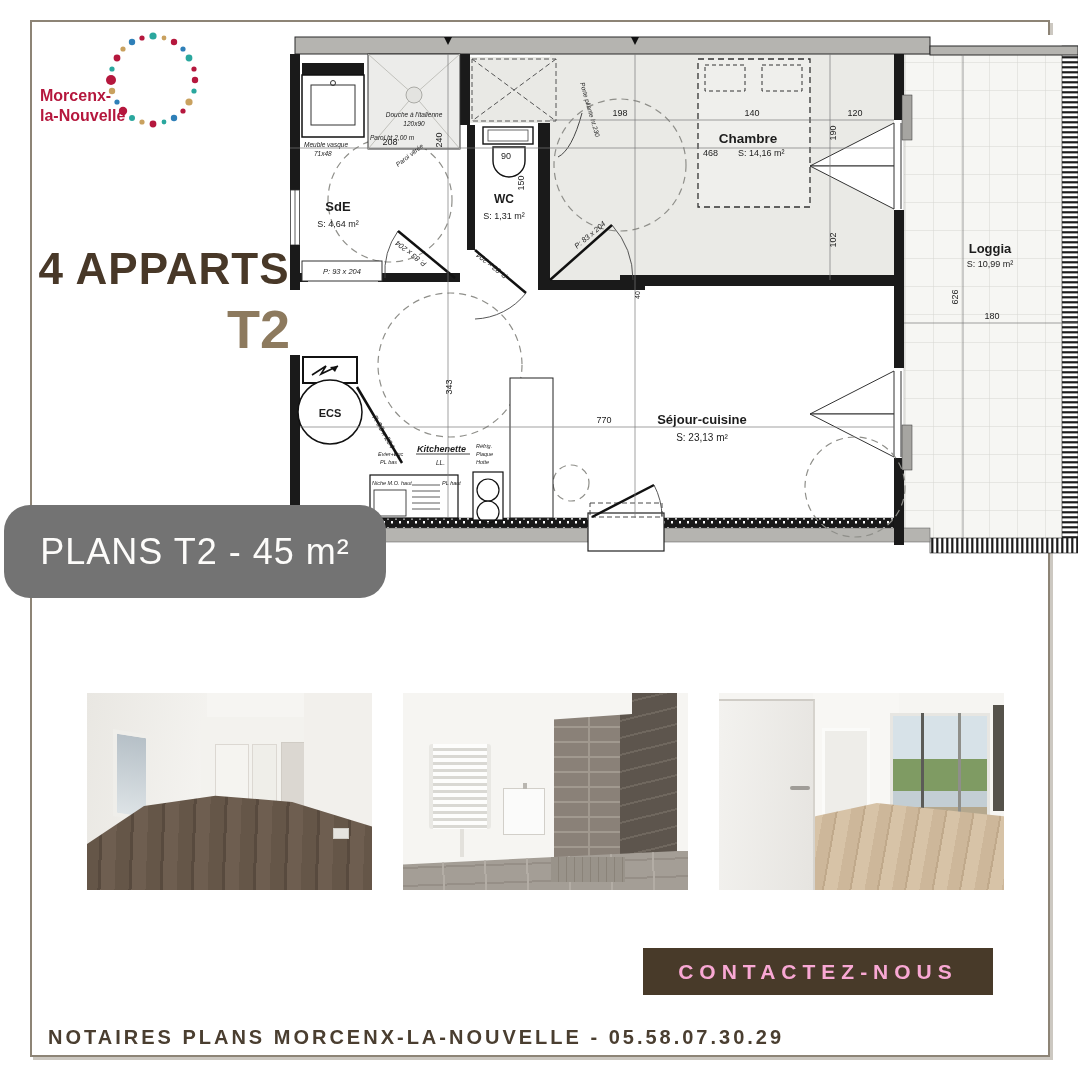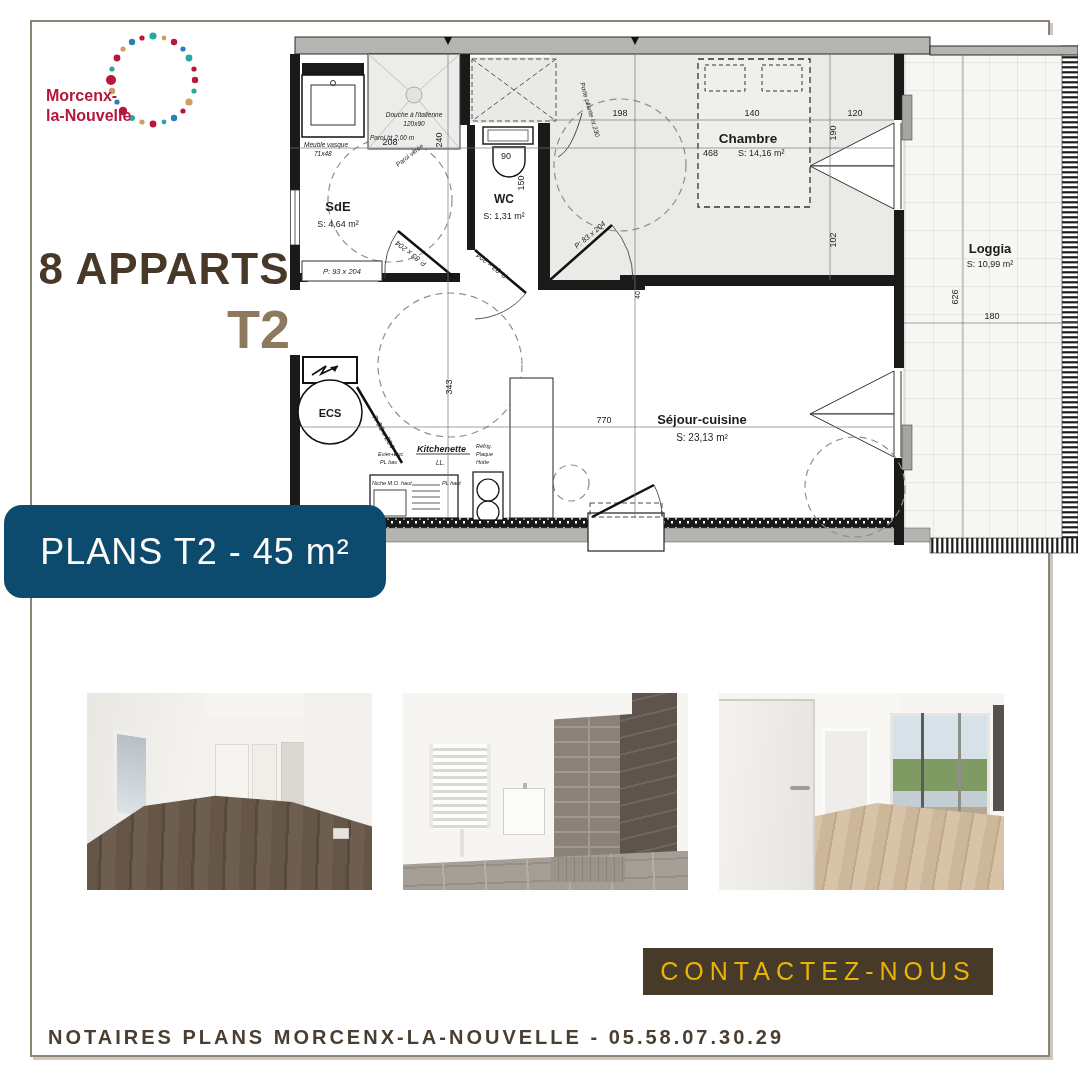--- a/index.html
+++ b/index.html
@@ -5,29 +5,29 @@
   html,body{margin:0;padding:0;background:#ffffff;}
   .canvas{position:relative;width:1080px;height:1080px;background:#ffffff;overflow:hidden;
           font-family:"Liberation Sans", sans-serif;}
   .frame{position:absolute;left:30px;top:20px;width:1016px;height:1033px;
          border:2px solid #8d8476;box-shadow:3px 3px 0 rgba(141,132,118,.45);}
   
   .logo{position:absolute;left:38px;top:30px;width:250px;height:125px;}
   .logo svg{position:absolute;left:0;top:0;}
   .brand{position:absolute;left:90px;top:10px;color:#b5173d;font-weight:bold;
          font-size:30px;line-height:31px;letter-spacing:-.5px;}
-  .loc{position:absolute;left:8px;top:56px;color:#b5173d;font-weight:bold;
+  .loc{position:absolute;left:2px;top:56px;color:#b5173d;font-weight:bold;
        font-size:16px;line-height:20px;}
   
   .headline{position:absolute;left:38px;top:244px;width:252px;text-align:center;}
   .headline .l1{font-size:44px;font-weight:bold;color:#483828;letter-spacing:1px;}
   .headline .l2{font-size:54px;font-weight:bold;color:#8d7a5e;margin-top:4px;text-align:right;}
   
-  .banner{position:absolute;left:4px;top:505px;width:382px;height:93px;background:#0c4a6e;
-          border-radius:18px;display:flex;align-items:center;justify-content:center;z-index:6;text-align:right;}
+  .banner{position:absolute;left:4px;top:505px;width:382px;height:93px;background:#737373;
+          border-radius:26px;display:flex;align-items:center;justify-content:center;z-index:6;text-align:right;}
   .banner span{color:#fdfcfa;font-size:36px;letter-spacing:1px;font-weight:400;}
   
   .plan{position:absolute;left:290px;top:35px;width:788px;height:530px;z-index:4;}
   
   .photo{position:absolute;top:693px;width:285px;height:197px;overflow:hidden;background:#f6f5f2;}
   .photo>div{position:absolute;}
   .p1{left:87px;} .p2{left:403px;} .p3{left:719px;}
   
   .p1-lwall{left:0;top:0;width:42%;height:100%;background:linear-gradient(100deg,#e9e7e2,#f6f5f2);}
   .p1-window{left:9%;top:20%;width:10%;height:40%;background:linear-gradient(#b6c0c7,#dde3e6);
@@ -71,21 +71,21 @@
           background:linear-gradient(#d7e2e8 0 38%,#7f9b63 38% 66%,#c3ced4 66% 80%,#b5a88e 80%);}
   .p3-mull1{left:71%;top:10%;width:3px;height:58%;background:#5b5b57;}
   .p3-mull2{left:84%;top:10%;width:3px;height:58%;background:#8f8f8a;}
   .p3-dark{right:0;top:6%;width:4%;height:54%;background:#55524b;}
   .p3-floor{left:28%;bottom:0;width:72%;height:48%;
             clip-path:polygon(0 100%,8% 22%,38% 8%,100% 22%,100% 100%);
             background:repeating-linear-gradient(100deg,#cdb79a 0 12px,#c0a98b 12px 14px,#d7c3a7 14px 27px);}
   
   .cta{position:absolute;left:643px;top:948px;width:350px;height:47px;background:#483a29;
        display:flex;align-items:center;justify-content:center;cursor:pointer;}
-  .cta span{color:#eab308;font-weight:normal;font-size:25px;letter-spacing:6px;}
+  .cta span{color:#f9a8d4;font-weight:bold;font-size:21px;letter-spacing:6px;}
   .footer{position:absolute;left:48px;top:1026px;color:#4a3e30;font-weight:bold;
           font-size:20px;letter-spacing:3px;}
   
   .plan text{font-family:"Liberation Sans", sans-serif;fill:#1c1c1c;}
   .rname{font-weight:bold;font-size:13px;}
   .rarea{font-size:9px;}
   .dim{font-size:9px;fill:#3d3d3d;}
   .fix{font-size:6.5px;font-style:italic;}
   .fix2{font-size:5.5px;font-style:italic;}
   .doorlbl{font-size:7.5px;font-style:italic;fill:#222;}
@@ -126,21 +126,21 @@
           <circle cx="156" cy="39" r="2.6" fill="#b5173d"></circle>
       </g>
     </svg>
     <div class="loc">
       <div>Morcenx-</div>
       <div>la-Nouvelle</div>
     </div>
   </div>
 
   <div class="headline">
-    <div class="l1">8 APPARTS</div>
+    <div class="l1">4 APPARTS</div>
     <div class="l2">T2</div>
   </div>
 
   <div class="plan">
   <svg width="788" height="530" viewBox="0 0 788 530">
     <defs>
       <pattern id="tiles" width="28" height="28" patternUnits="userSpaceOnUse">
         <rect width="28" height="28" fill="#f6f6f3"></rect>
         <path d="M28,0 V28 H0" stroke="#d7d7d2" fill="none" stroke-width="1"></path>
       </pattern>

